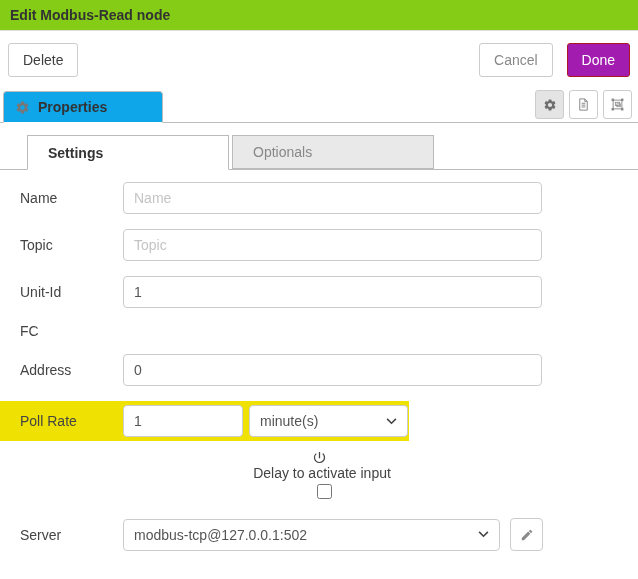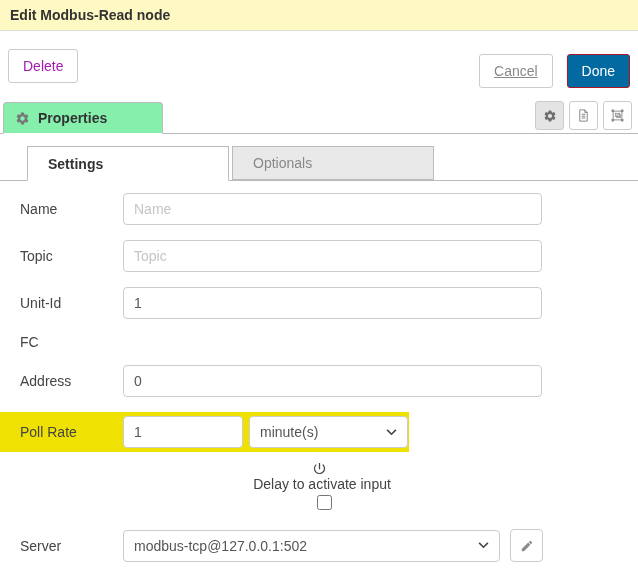--- a/index.html
+++ b/index.html
@@ -4,40 +4,40 @@
 <style>
   html,body { margin:0; padding:0; }
   body {
     width:638px; height:579px; background:#fff; overflow:hidden;
     font-family:"Liberation Sans", sans-serif; font-size:14px; color:#444;
   }
   .dialog { width:638px; height:579px; position:relative; background:#fff; }
 
   
   .header {
-    height:30px; background:#fef9c3; border-bottom:1px solid #ddd;
+    height:30px; background:#84cc16; border-bottom:1px solid #ddd;
     display:flex; align-items:center; padding-left:10px;
     font-weight:bold; color:#333; font-size:14px;
   }
 
   
   .btnrow { display:flex; justify-content:space-between; align-items:center; padding:12px 8px 8px 8px; }
   .btn {
     height:34px; padding:0 14px; font-size:14px; border-radius:3px;
     background:#fff; border:1px solid #ccc; font-family:inherit; cursor:pointer;
   }
-  .btn.delete { color:#a21caf; }
-  .btn.cancel { color:#888; margin-right:10px;text-decoration:underline; }
-  .btn.done { background:#0369a1; border-color:#AD1625; color:#fff;margin-top:11px; }
+  .btn.delete { color:#404040; }
+  .btn.cancel { color:#888; margin-right:10px; }
+  .btn.done { background:#a21caf; border-color:#AD1625; color:#fff; }
 
   
   .proptabs { position:relative; height:32px; border-bottom:1px solid #bbb; margin-top:5px; }
   .proptab {
     position:absolute; left:3px; bottom:-1px; width:160px; height:32px; box-sizing:border-box;
-    background:#86efac; border:1px solid #bbb; border-bottom:1px solid #fff;
+    background:#0ea5e9; border:1px solid #bbb; border-bottom:1px solid #fff;
     border-radius:4px 4px 0 0; display:flex; align-items:center; gap:8px;
     padding-left:11px; font-weight:bold; color:#333; cursor:pointer;
   }
   .propicons { position:absolute; right:6px; top:0; display:flex; gap:5px; }
   .iconbtn {
     width:29px; height:29px; box-sizing:border-box; border:1px solid #ccc; border-radius:3px;
     background:#fff; display:flex; align-items:center; justify-content:center; padding:0; cursor:pointer;
   }
   .iconbtn.active { background:#e4e4e4; }
 

